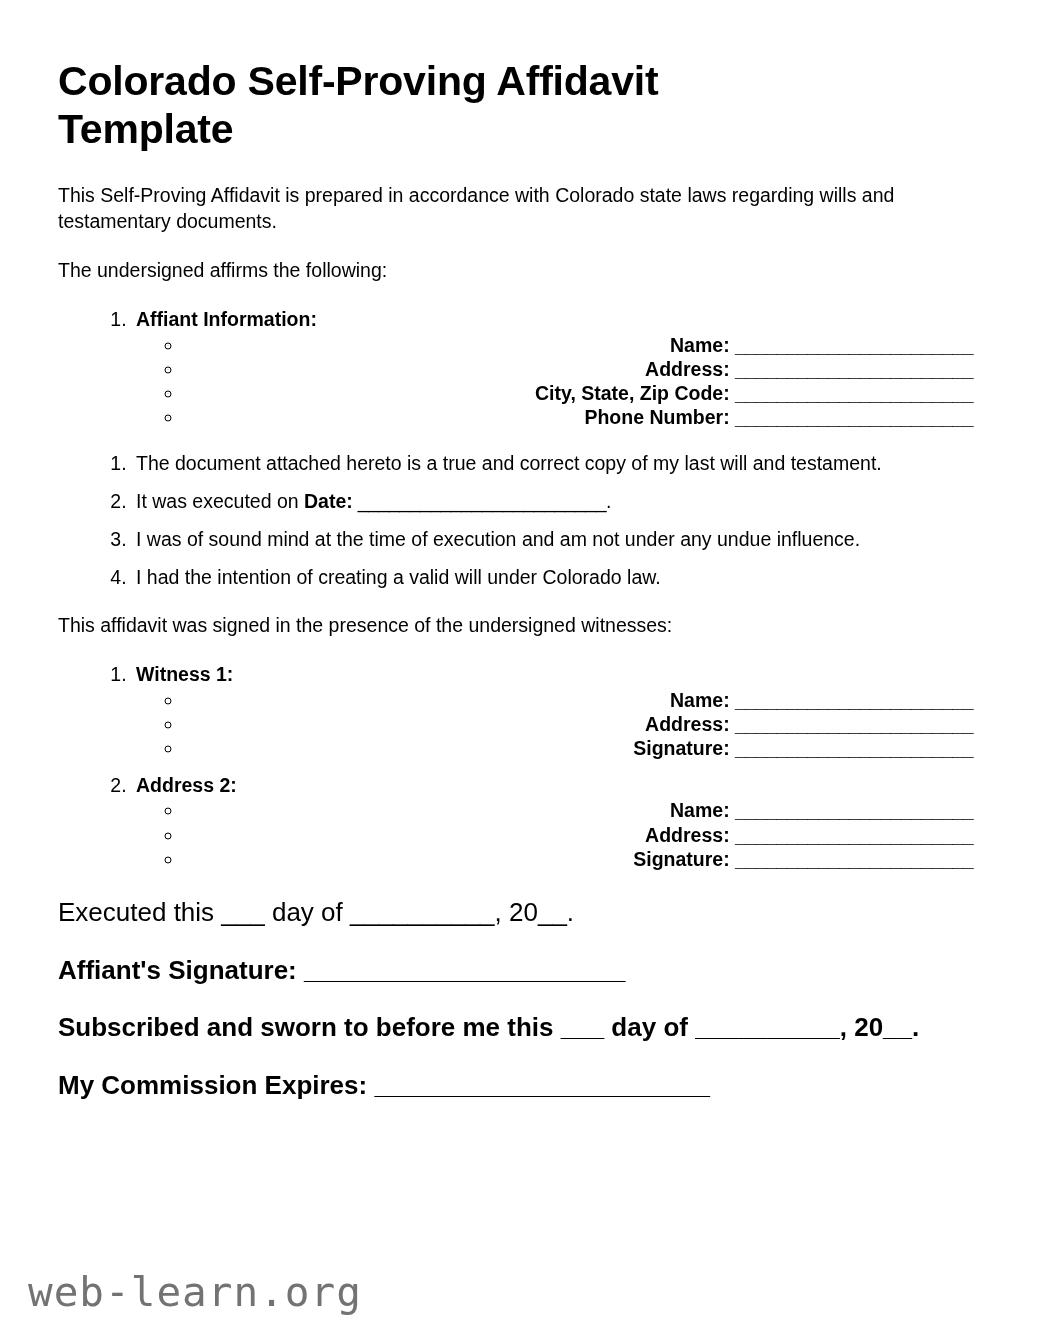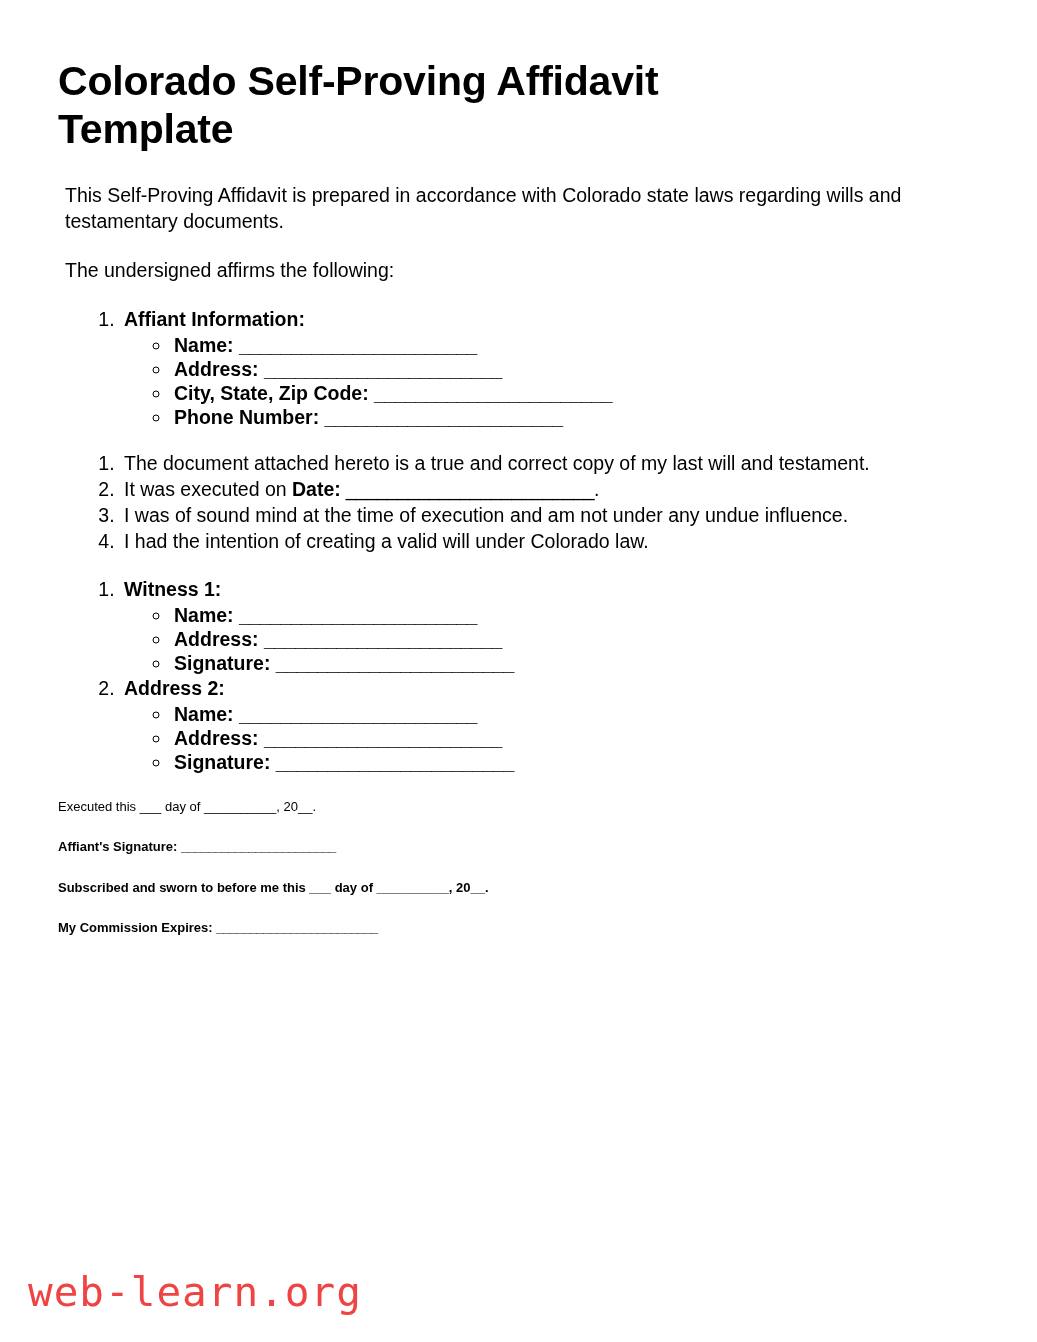--- a/index.html
+++ b/index.html
@@ -33,74 +33,75 @@
     line-height: 1.16;
     letter-spacing: -0.2px;
     margin: 0 0 30px 0;
     max-width: 760px;
   }
 
   
   .para {
     font-size: 19.5px;
     line-height: 1.33;
-    margin: 0 0 23px 7px;
+    margin: 0 0 23px 0;
     max-width: 930px;
   }
 
   
   ol.lvl1 {
     margin: 0 0 22px 0;
     padding-left: 62px;
     list-style-type: decimal;
     font-size: 19.5px;
     line-height: 1.33;
   }
   ol.lvl1 > li {
     padding-left: 4px;
-    margin: 0;
+    margin: 12px;
   }
   ol.lvl1 > li.b > .litext { font-weight: bold; }
 
   
   ul.lvl2 {
     margin: 0;
     padding-left: 48px;
     list-style-type: circle;
     font-size: 19.5px;
     line-height: 1.24;
+    text-align: right;
   }
   ul.lvl2 > li {
     font-weight: bold;
     padding-left: 2px;
     margin: 0;
   }
 
   .blank { font-weight: inherit; letter-spacing: -0.5px; }
   .lbl { font-weight: bold; }
 
   
   .sig-line {
-    font-size: 13px;
+    font-size: 26px;
     line-height: 1.33;
     margin: 0 0 23px 0;
   }
   .sig-line.bold { font-weight: bold; }
 
   .spacer-before-exec { height: 2px; }
 
   
   .watermark {
     position: absolute;
     left: 28px;
     top: 1268px;
     font-family: "DejaVu Sans Mono", "Liberation Mono", monospace;
     font-size: 41px;
     letter-spacing: 1px;
-    color: #ef4444;
+    color: #737373;
     white-space: nowrap;
   }
 </style>
 </head>
 <body>
 
 <div class="page">
 
   <h1 class="doc-title">Colorado Self-Proving Affidavit Template</h1>
 
@@ -141,20 +142,21 @@
       <span>It was executed on </span><span class="lbl">Date:</span><span class="blank"> ________________________</span><span>.</span>
     </li>
     <li>
       <span class="litext">I was of sound mind at the time of execution and am not under any undue influence.</span>
     </li>
     <li>
       <span class="litext">I had the intention of creating a valid will under Colorado law.</span>
     </li>
   </ol>
 
+  <p class="para">This affidavit was signed in the presence of the undersigned witnesses:</p>
 
   <ol class="lvl1">
     <li class="b">
       <span class="litext">Witness 1:</span>
       <ul class="lvl2">
         <li>
           <span class="lbl">Name:</span>
           <span class="blank">_______________________</span>
         </li>
         <li>

